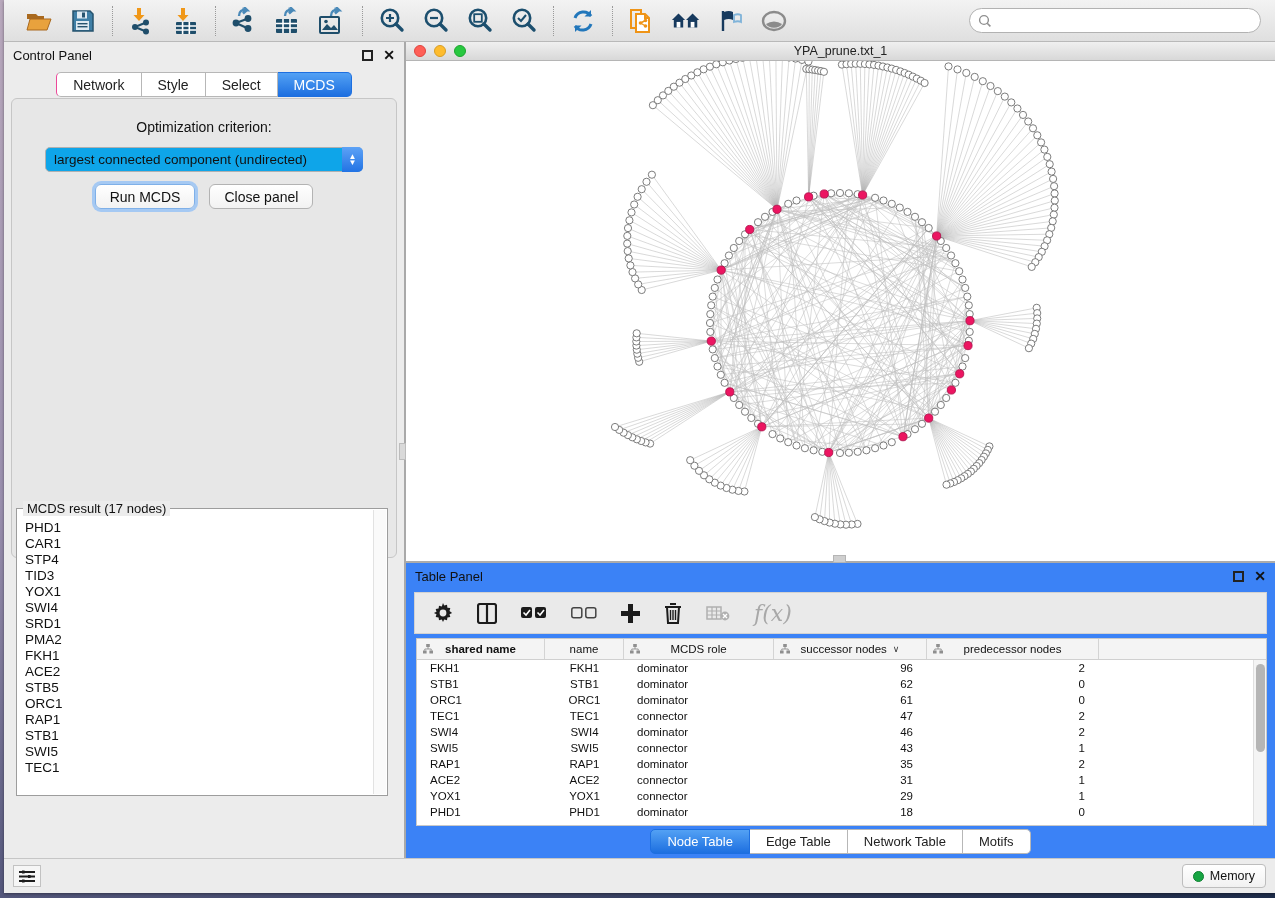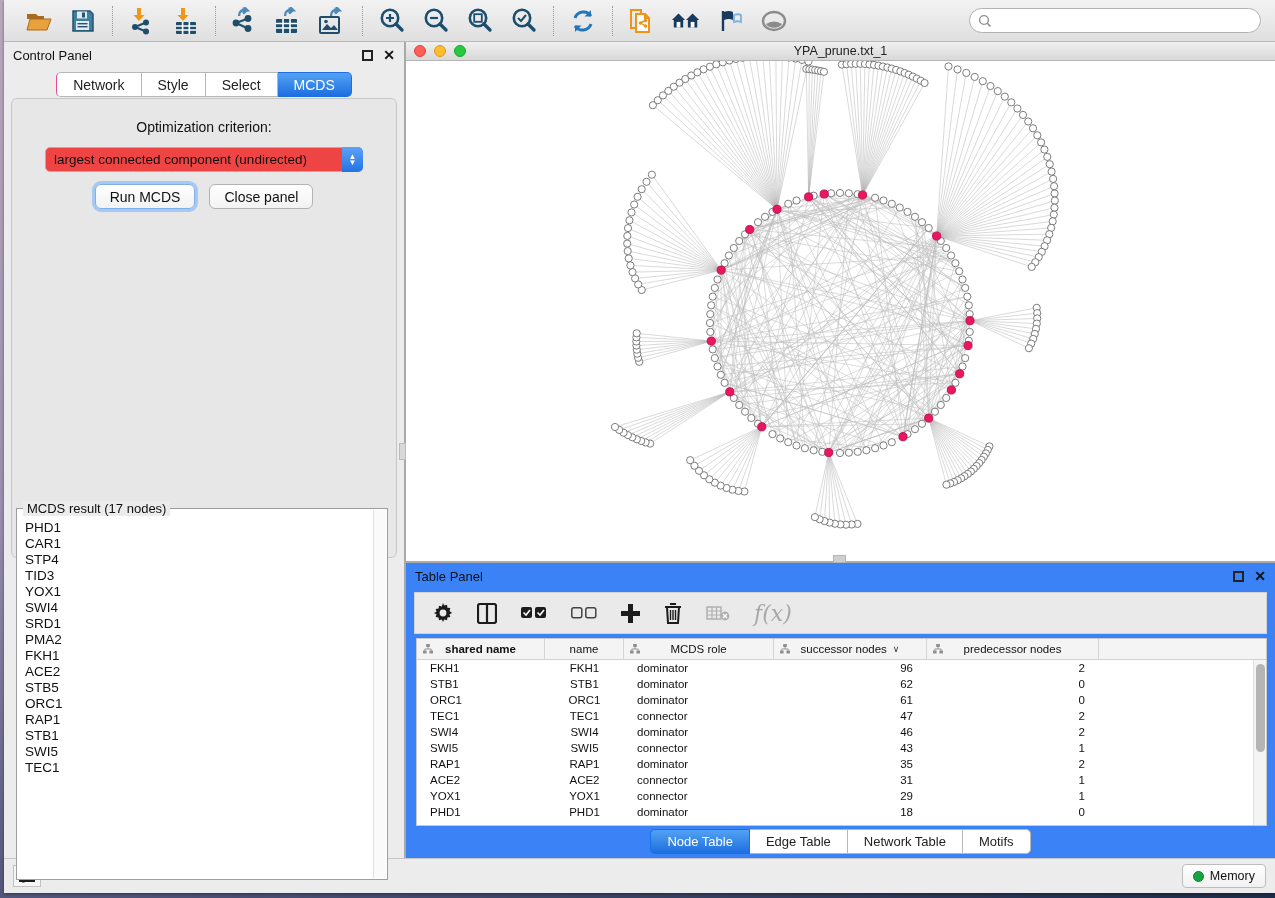--- a/index.html
+++ b/index.html
@@ -27,29 +27,29 @@
   .panel-titlebar .spacer { flex:1; }
   .win-float { width:11px; height:11px; border:2px solid #222; margin-right:10px; }
   .win-close { font-size:14px; font-weight:bold; color:#111; line-height:11px; }
   #cp-tabs { display:flex; justify-content:center; margin-top:4px; }
   .seg-tab { height:25px; padding:0 16px; display:flex; align-items:center; font-size:14px; background:#fff; border:1px solid #b7b7b7; border-left:none; color:#222; cursor:default; }
   .seg-tab:first-child { border-left:1px solid #ec4899; border-radius:5px 0 0 5px; }
   .seg-tab:last-child { border-radius:0 5px 5px 0; }
   .seg-tab.selected { background:linear-gradient(#53a1f4,#1d6fe0); color:#fff; border-color:#1d6fe0; }
   #cp-box { position:absolute; left:7px; right:7px; top:56px; height:460px; background:#e7e7e7; border:1px solid #c6c6c6; border-radius:6px; }
   #opt-label { text-align:center; margin-top:20px; font-size:14px; color:#111; }
-  #criterion { margin:12px auto 0; width:318px; height:25px; background:#ef4444; border:1px solid #b0b0b0; border-radius:5px; display:flex; align-items:center; }
+  #criterion { margin:12px auto 0; width:318px; height:25px; background:#0ea5e9; border:1px solid #b0b0b0; border-radius:5px; display:flex; align-items:center; }
   #criterion .val { flex:1; font-size:13.5px; padding:0 8px; color:#111; white-space:nowrap; }
   #criterion .stepper { width:21px; height:25px; margin:-1px -1px -1px 0; background:linear-gradient(#5da2f6,#2273e4); border-radius:0 5px 5px 0; display:flex; flex-direction:column; align-items:center; justify-content:center; color:#fff; font-size:8px; line-height:6px; }
   #cp-buttons { display:flex; justify-content:center; gap:14px; margin-top:12px; }
   .mac-btn { height:25px; padding:0 14px; background:linear-gradient(#ffffff,#f2f2f2); border:1px solid #b3b3b3; border-radius:6px; font-size:14px; color:#111; font-family:"Liberation Sans",sans-serif; }
   .mac-btn.focused { box-shadow:0 0 0 3px #a5c9f3; border-color:#7fb0e8; }
 
   
-  #mcds-fieldset { position:absolute; left:12px; right:16px; top:466px; height:372px; border:1px solid #9d9d9d; background:#fff; }
+  #mcds-fieldset { position:absolute; left:12px; right:16px; top:466px; height:288px; border:1px solid #9d9d9d; background:#fff; }
   #mcds-legend { position:absolute; top:-8px; left:6px; background:#ececec; padding:0 4px; font-size:13px; color:#111; }
   #mcds-list { position:absolute; inset:1px 14px 1px 1px; overflow:hidden; padding:10px 0 0 7px; }
   .mcds-item { font-size:13.5px; line-height:16px; color:#111; }
   #mcds-scroll { position:absolute; top:1px; bottom:1px; right:1px; width:13px; background:#fafafa; border-left:1px solid #e2e2e2; }
 
   
   #v-split-handle { position:absolute; right:-2px; top:401px; width:7px; height:17px; background:#d9d9d9; border:1px solid #bcbcbc; z-index:5; }
 
   
   #right-col { flex:1; display:flex; flex-direction:column; min-width:0; background:#ececec; }

